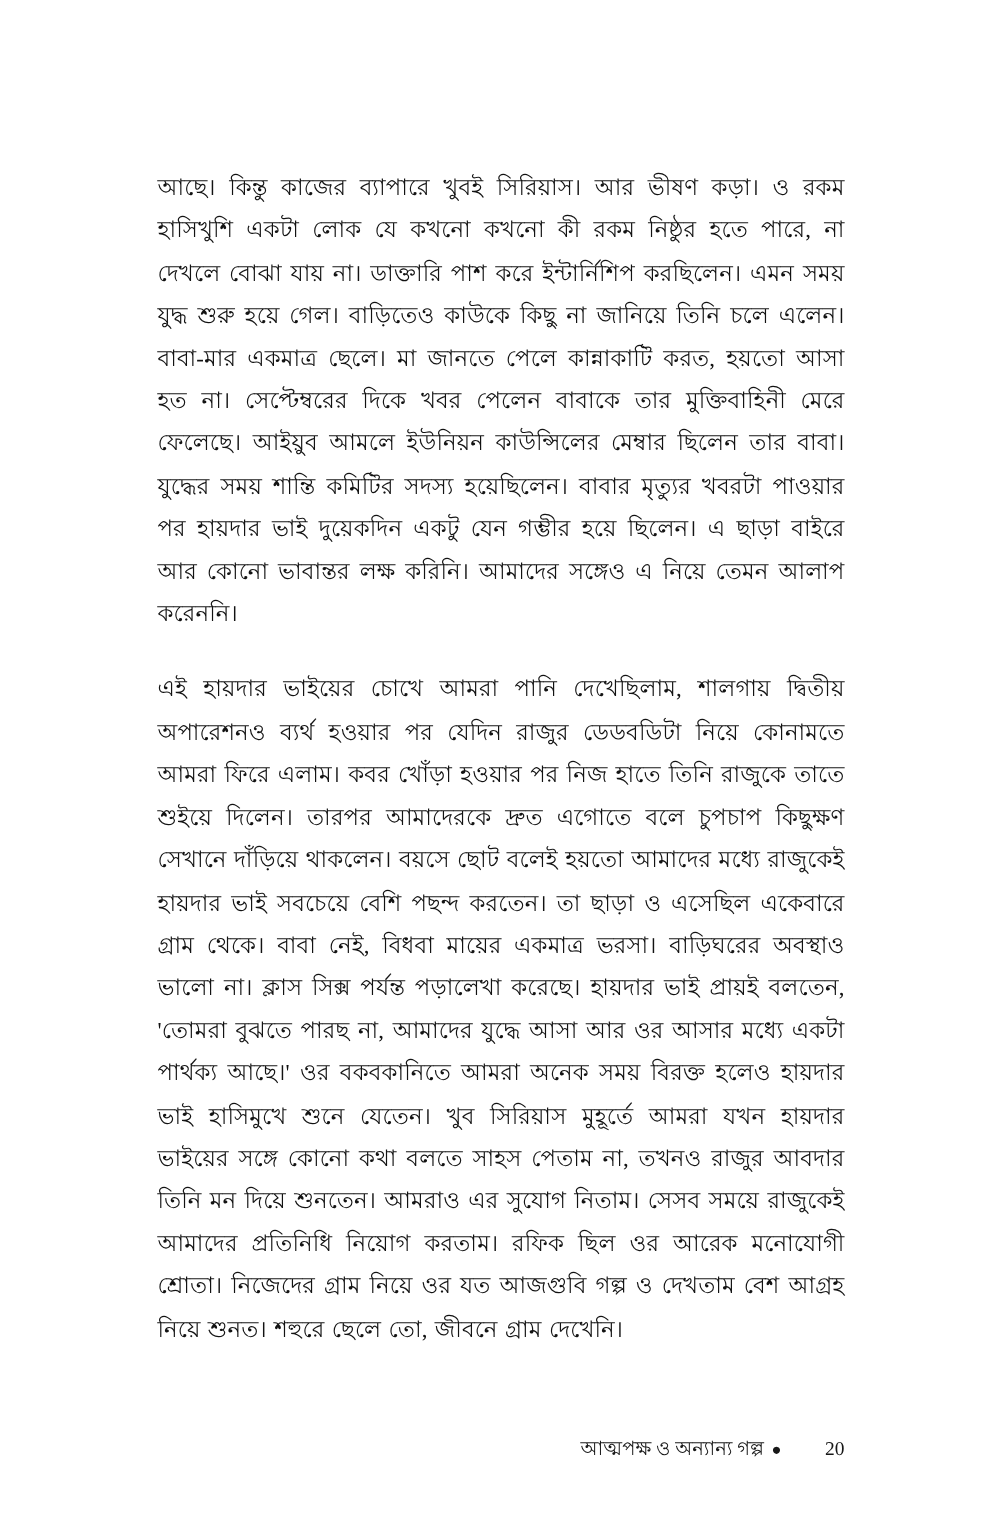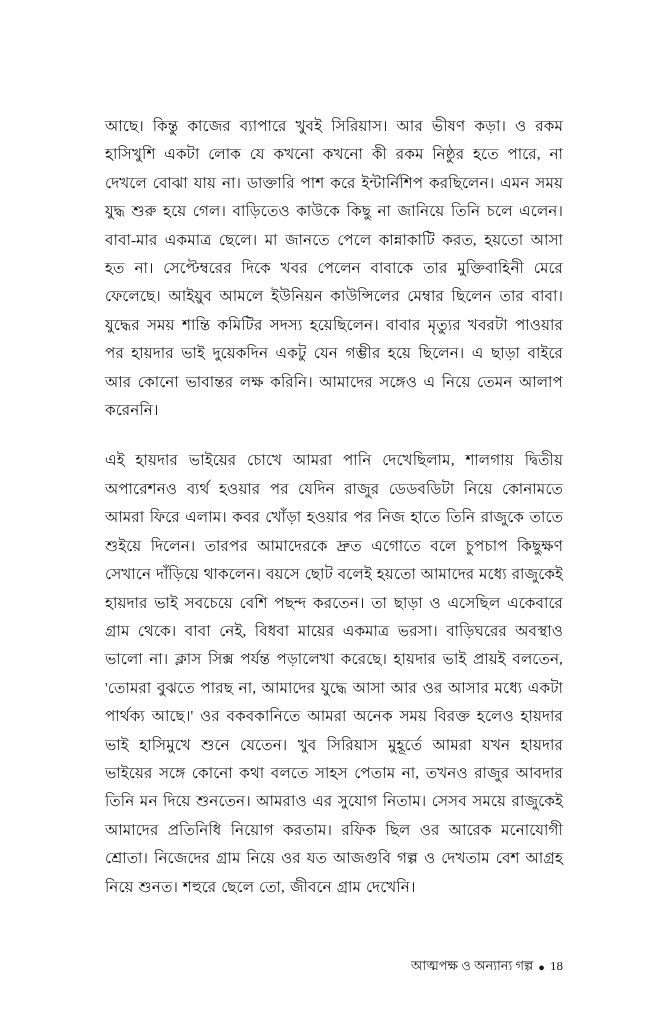--- a/index.html
+++ b/index.html
@@ -47,25 +47,26 @@
     white-space: nowrap;
   }
   .footer .dot {
     display: inline-block;
     margin: 0 5px;
     font-size: 11px;
     vertical-align: middle;
   }
   .footer-title, .footer-page {
     display: inline;
+    margin-left: 24px;
   }
 </style>
 </head>
 <body>
 
 <div class="page">
   <p class="para">আছে। কিন্তু কাজের ব্যাপারে খুবই সিরিয়াস। আর ভীষণ কড়া। ও রকম হাসিখুশি একটা লোক যে কখনো কখনো কী রকম নিষ্ঠুর হতে পারে, না দেখলে বোঝা যায় না। ডাক্তারি পাশ করে ইন্টার্নিশিপ করছিলেন। এমন সময় যুদ্ধ শুরু হয়ে গেল। বাড়িতেও কাউকে কিছু না জানিয়ে তিনি চলে এলেন। বাবা-মার একমাত্র ছেলে। মা জানতে পেলে কান্নাকাটি করত, হয়তো আসা হত না। সেপ্টেম্বরের দিকে খবর পেলেন বাবাকে তার মুক্তিবাহিনী মেরে ফেলেছে। আইয়ুব আমলে ইউনিয়ন কাউন্সিলের মেম্বার ছিলেন তার বাবা। যুদ্ধের সময় শান্তি কমিটির সদস্য হয়েছিলেন। বাবার মৃত্যুর খবরটা পাওয়ার পর হায়দার ভাই দুয়েকদিন একটু যেন গম্ভীর হয়ে ছিলেন। এ ছাড়া বাইরে আর কোনো ভাবান্তর লক্ষ করিনি। আমাদের সঙ্গেও এ নিয়ে তেমন আলাপ করেননি।</p>
   <p class="para last">এই হায়দার ভাইয়ের চোখে আমরা পানি দেখেছিলাম, শালগায় দ্বিতীয় অপারেশনও ব্যর্থ হওয়ার পর যেদিন রাজুর ডেডবডিটা নিয়ে কোনামতে আমরা ফিরে এলাম। কবর খোঁড়া হওয়ার পর নিজ হাতে তিনি রাজুকে তাতে শুইয়ে দিলেন। তারপর আমাদেরকে দ্রুত এগোতে বলে চুপচাপ কিছুক্ষণ সেখানে দাঁড়িয়ে থাকলেন। বয়সে ছোট বলেই হয়তো আমাদের মধ্যে রাজুকেই হায়দার ভাই সবচেয়ে বেশি পছন্দ করতেন। তা ছাড়া ও এসেছিল একেবারে গ্রাম থেকে। বাবা নেই, বিধবা মায়ের একমাত্র ভরসা। বাড়িঘরের অবস্থাও ভালো না। ক্লাস সিক্স পর্যন্ত পড়ালেখা করেছে। হায়দার ভাই প্রায়ই বলতেন, 'তোমরা বুঝতে পারছ না, আমাদের যুদ্ধে আসা আর ওর আসার মধ্যে একটা পার্থক্য আছে।' ওর বকবকানিতে আমরা অনেক সময় বিরক্ত হলেও হায়দার ভাই হাসিমুখে শুনে যেতেন। খুব সিরিয়াস মুহূর্তে আমরা যখন হায়দার ভাইয়ের সঙ্গে কোনো কথা বলতে সাহস পেতাম না, তখনও রাজুর আবদার তিনি মন দিয়ে শুনতেন। আমরাও এর সুযোগ নিতাম। সেসব সময়ে রাজুকেই আমাদের প্রতিনিধি নিয়োগ করতাম। রফিক ছিল ওর আরেক মনোযোগী শ্রোতা। নিজেদের গ্রাম নিয়ে ওর যত আজগুবি গল্প ও দেখতাম বেশ আগ্রহ নিয়ে শুনত। শহুরে ছেলে তো, জীবনে গ্রাম দেখেনি।</p>
 
   <div class="footer">
-    <span class="footer-title">আত্মপক্ষ ও অন্যান্য গল্প</span><span class="dot">●</span><span class="footer-page">18</span>
+    <span class="footer-title">আত্মপক্ষ ও অন্যান্য গল্প</span><span class="dot">●</span><span class="footer-page">20</span>
   </div>
 </div>
 
 </body></html>

